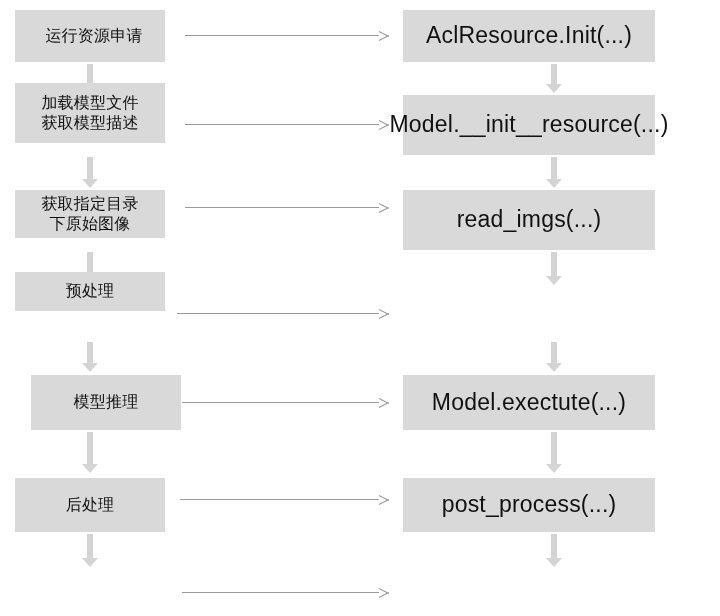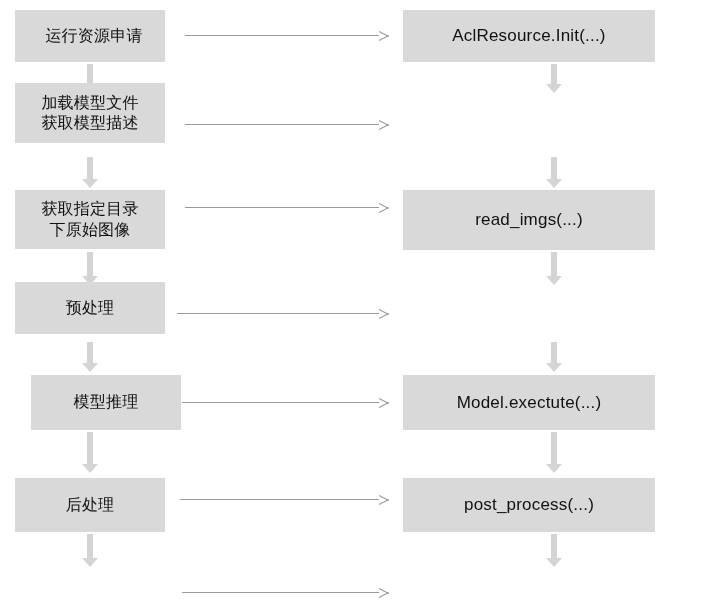--- a/index.html
+++ b/index.html
@@ -35,21 +35,21 @@
     letter-spacing: 0.2px;
   }
   .box-left {
     left: 15px;
     width: 150px;
     font-size: 16px;
   }
   .box-right {
     left: 403px;
     width: 252px;
-    font-size: 17px;
+    font-size: 23px;
     text-align: center;
   }
   .box .label {
     display: block;
     white-space: pre-line;
   }
 
   
   .varrow {
     position: absolute;
@@ -159,54 +159,57 @@
   </div>
   <div class="varrow" style="left:546px; top:64px; height:29px;">
     <div class="stem" style="height:20px;"></div>
     <div class="head" style="top:20px;"></div>
   </div>
 
   <div class="box box-left" style="top:83px; height:60px;">
     <span class="label">加载模型文件
 获取模型描述</span>
   </div>
+  <div class="box box-right" style="top:95px; height:60px;">
+    <span class="label">Model.__init__resource(...)</span>
+  </div>
   <div class="harrow" style="left:185px; top:118px; width:205px;">
     <div class="line" style="width:194px;"></div>
     <div class="tip" style="left:194px;"></div>
   </div>
   <div class="varrow" style="left:82px; top:157px; height:31px;">
     <div class="stem" style="height:22px;"></div>
     <div class="head" style="top:22px;"></div>
   </div>
   <div class="varrow" style="left:546px; top:157px; height:31px;">
     <div class="stem" style="height:22px;"></div>
     <div class="head" style="top:22px;"></div>
   </div>
 
-  <div class="box box-left" style="top:190px; height:59px;">
+  <div class="box box-left" style="top:190px; height:48px;">
     <span class="label">获取指定目录
 下原始图像</span>
   </div>
   <div class="box box-right" style="top:190px; height:60px;">
     <span class="label">read_imgs(...)</span>
   </div>
   <div class="harrow" style="left:185px; top:201px; width:205px;">
     <div class="line" style="width:194px;"></div>
     <div class="tip" style="left:194px;"></div>
   </div>
   <div class="varrow" style="left:82px; top:252px; height:33px;">
     <div class="stem" style="height:24px;"></div>
     <div class="head" style="top:24px;"></div>
   </div>
   <div class="varrow" style="left:546px; top:252px; height:33px;">
     <div class="stem" style="height:24px;"></div>
     <div class="head" style="top:24px;"></div>
   </div>
 
-  <div class="box box-left" style="top:282px; height:52px;">
+  <div class="box box-left" style="top:272px; height:39px;">
     <span class="label">预处理</span>
   </div>
   <div class="harrow" style="left:177px; top:307px; width:213px;">
     <div class="line" style="width:202px;"></div>
     <div class="tip" style="left:202px;"></div>
   </div>
   <div class="varrow" style="left:82px; top:342px; height:30px;">
     <div class="stem" style="height:21px;"></div>
     <div class="head" style="top:21px;"></div>
   </div>

